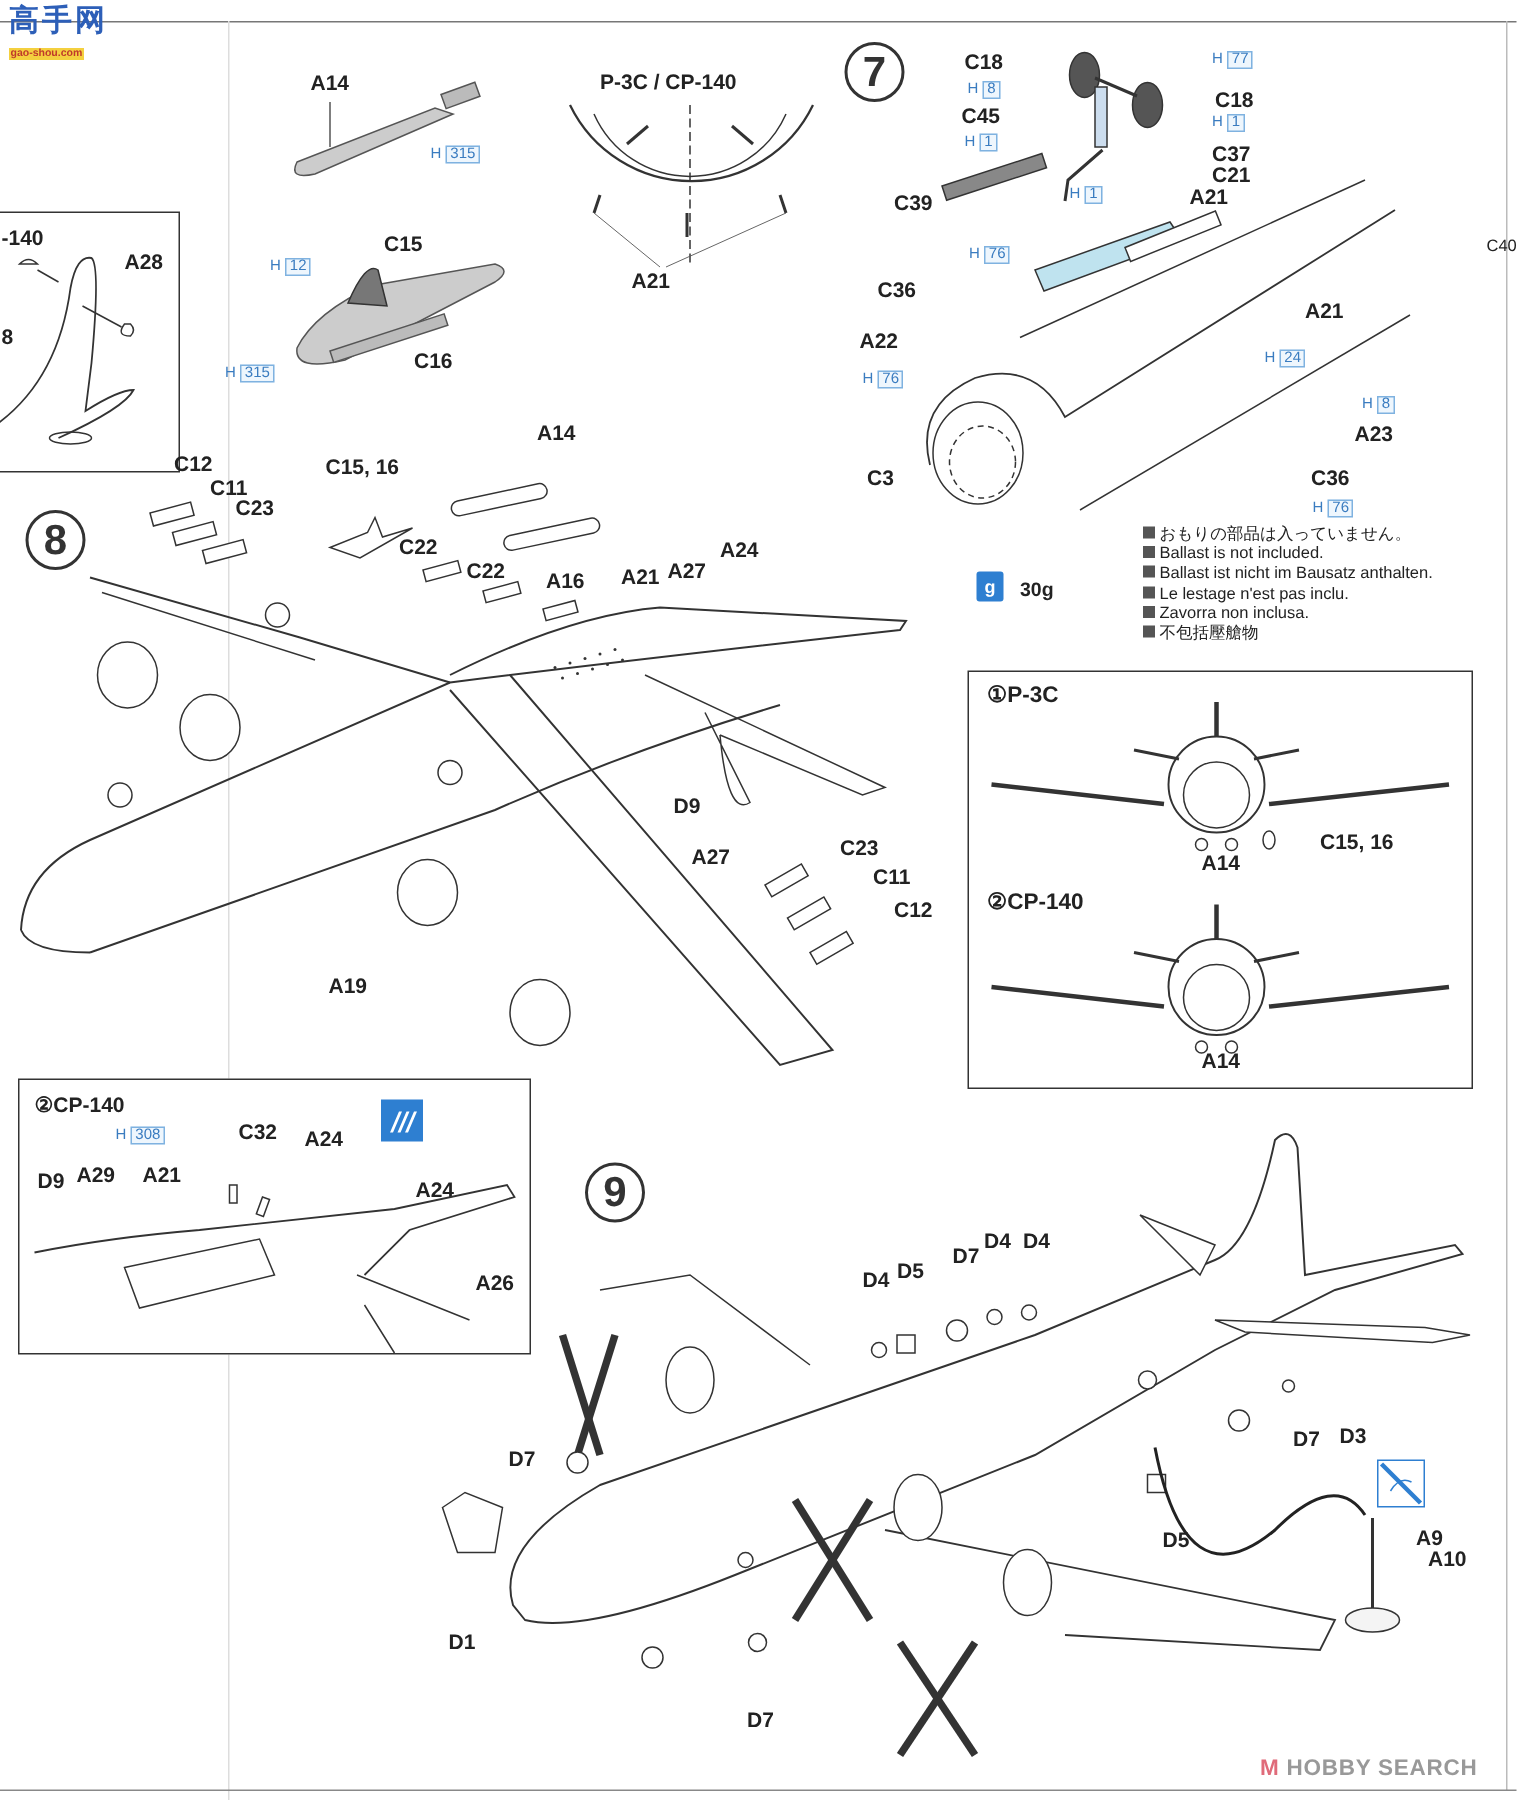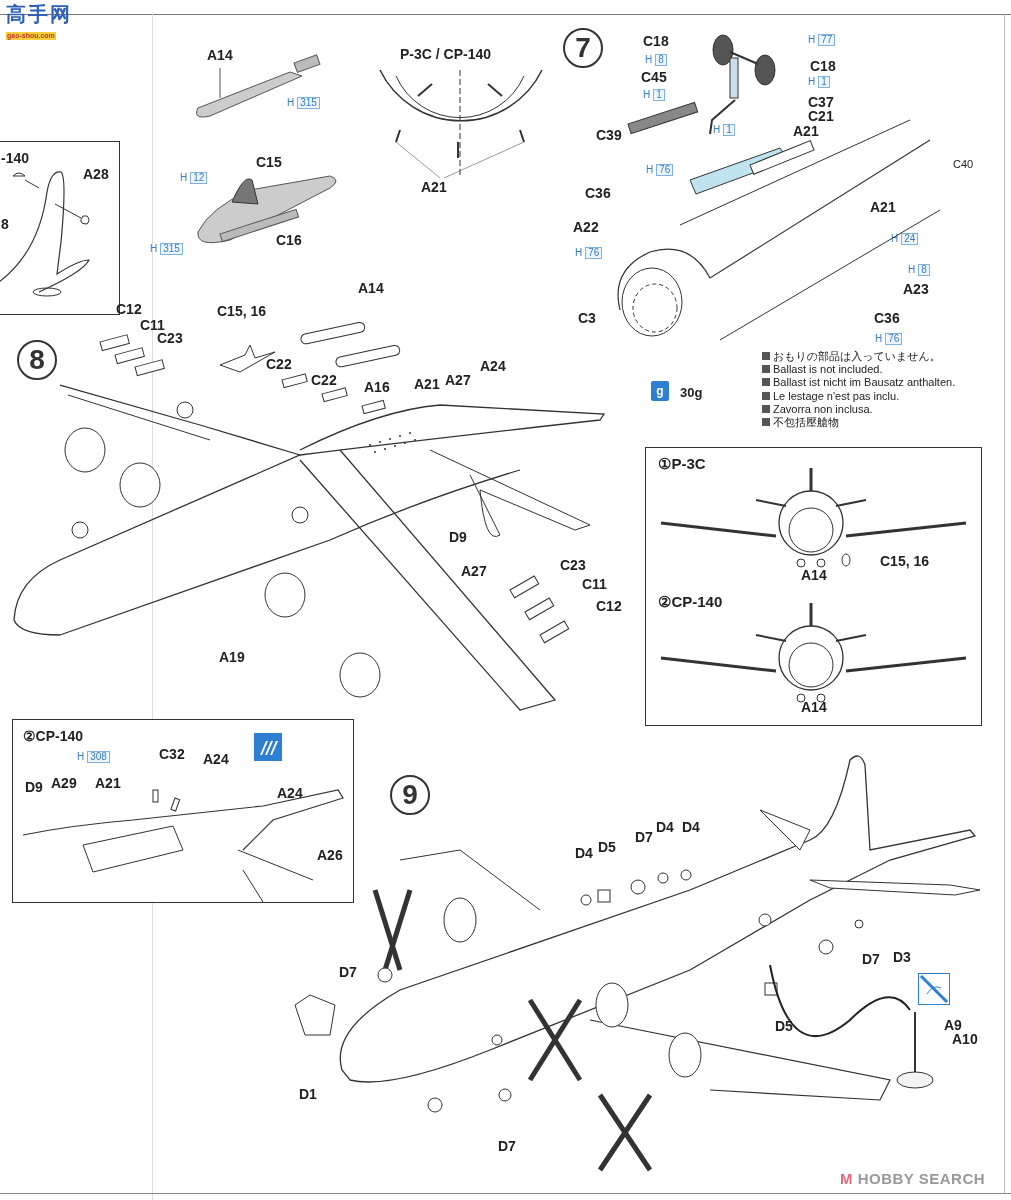--- a/index.html
+++ b/index.html
@@ -1,18 +1,18 @@
 <!DOCTYPE html>
 <html><head>
 <meta charset="utf-8">
 <style>
   html,body{margin:0;padding:0;background:#fff;}
   body{width:1011px;height:1200px;position:relative;overflow:hidden;font-family:"Liberation Sans",sans-serif;color:#222;}
   .lbl{position:absolute;font-family:"Liberation Sans",sans-serif;font-weight:bold;font-size:14px;color:#222;white-space:nowrap;line-height:1;}
-  .lbl.sm{font-size:11px;font-weight:normal;}
+  .lbl.sm{font-size:11px;font-weight:normal;margin-left:38px;}
   .h{position:absolute;font-size:10px;color:#3a7cc0;white-space:nowrap;line-height:1;}
   .h .box{display:inline-block;border:1px solid #7fb2e0;padding:0 2px;margin-left:3px;background:#eef6fd;}
   .step{position:absolute;width:36px;height:36px;border:2px solid #333;border-radius:50%;font-weight:bold;font-size:28px;text-align:center;line-height:36px;color:#333;}
   .panel{position:absolute;border:1.5px solid #333;background:#fff;}
   .topline{position:absolute;left:0;top:14px;width:1011px;height:1px;background:#777;}
   .rightline{position:absolute;right:6px;top:14px;width:1px;height:1180px;background:#bbb;}
   .bottomline{position:absolute;left:0;bottom:6px;width:1011px;height:1px;background:#888;}
   .foldline{position:absolute;left:152px;top:14px;width:1px;height:1186px;background:#ddd;}
   svg{position:absolute;overflow:visible;}
   .note{position:absolute;left:716px;top:350px;font-size:11px;line-height:13.2px;}
@@ -99,21 +99,21 @@
 <div class="lbl" style="left:808px;top:109px;">C21</div>
 <div class="lbl" style="left:793px;top:124px;">A21</div>
 <div class="lbl" style="left:596px;top:128px;">C39</div>
 <div class="h" style="left:713px;top:124px;"><span>H</span><span class="box">1</span></div>
 <div class="lbl sm" style="left:953px;top:159px;">C40</div>
 <div class="h" style="left:646px;top:164px;"><span>H</span><span class="box">76</span></div>
 <div class="lbl" style="left:585px;top:186px;">C36</div>
 <div class="lbl" style="left:870px;top:200px;">A21</div>
 <div class="lbl" style="left:573px;top:220px;">A22</div>
 <div class="h" style="left:575px;top:247px;"><span>H</span><span class="box">76</span></div>
-<div class="h" style="left:865px;top:233px;padding-left:26px;"><span>H</span><span class="box">24</span></div>
+<div class="h" style="left:817px;top:233px;padding-left:26px;"><span>H</span><span class="box">24</span></div>
 <div class="h" style="left:908px;top:264px;"><span>H</span><span class="box">8</span></div>
 <div class="lbl" style="left:903px;top:282px;">A23</div>
 <div class="lbl" style="left:578px;top:311px;text-align:center;">C3</div>
 <div class="lbl" style="left:874px;top:311px;">C36</div>
 <div class="h" style="left:875px;top:333px;"><span>H</span><span class="box">76</span></div>
 
 <svg width="420" height="340" style="left:580px;top:20px;">
 
   <ellipse cx="143" cy="30" rx="10" ry="15" fill="#555" stroke="#333"></ellipse>
   <ellipse cx="185" cy="50" rx="10" ry="15" fill="#555" stroke="#333"></ellipse>

